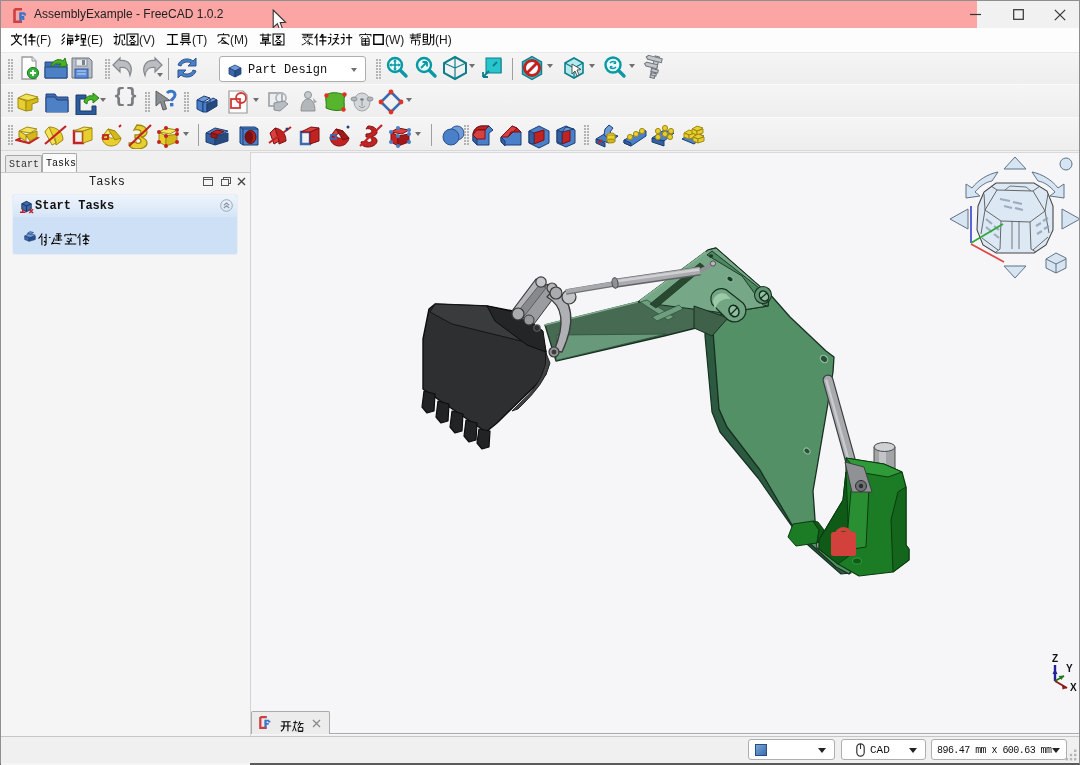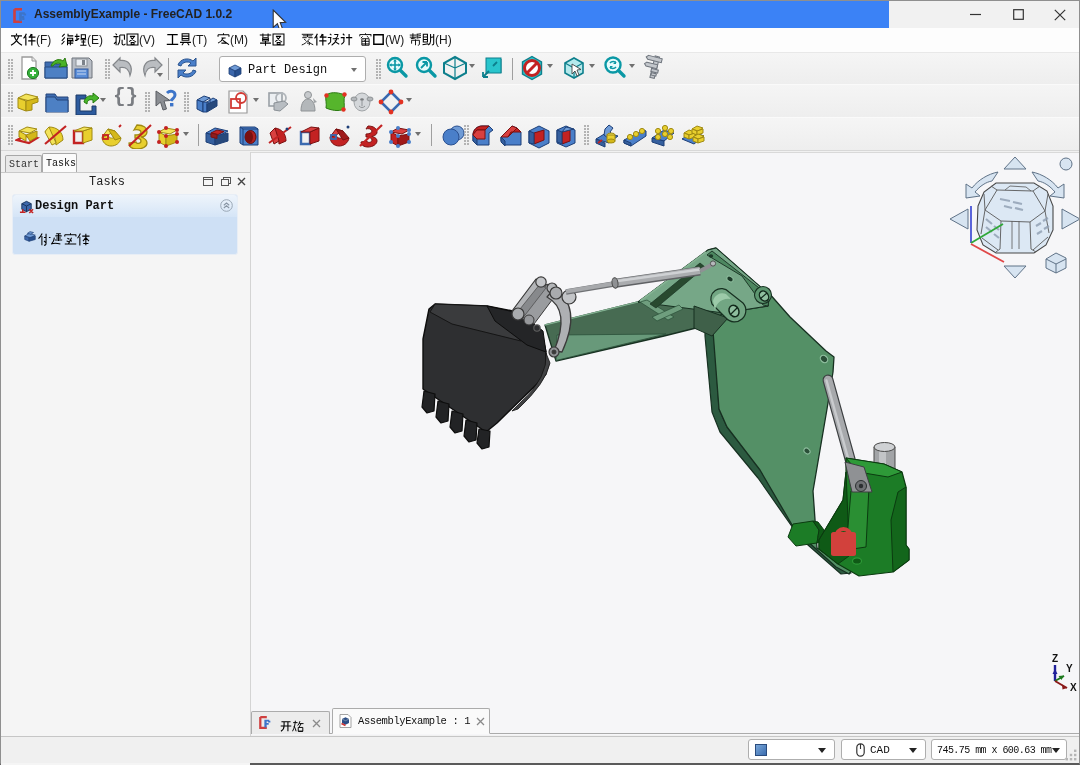--- a/index.html
+++ b/index.html
@@ -1,21 +1,21 @@
 <!DOCTYPE html>
 <html><head>
 <meta charset="utf-8">
 <style>
 html,body{margin:0;padding:0;width:1080px;height:765px;overflow:hidden;
   font-family:"Liberation Sans",sans-serif;background:#fff;}
 *{box-sizing:border-box;}
 .abs{position:absolute;}
 #win{position:absolute;left:0;top:0;width:1080px;height:765px;
   border:1px solid #8f8f8f;border-bottom:2px solid #5a5a5a;background:#f1f1f1;}
-#titlebar{position:absolute;left:1px;top:1px;width:888px;height:27px;background:#3b82f6;font-weight:bold;}
+#titlebar{position:absolute;left:1px;top:1px;width:976px;height:27px;background:#fca5a5;}
 #title-text{position:absolute;left:33px;top:6px;font-size:12px;color:#222;}
 #menubar{position:absolute;left:1px;top:28px;width:1078px;height:24px;background:#fdfdfd;}
 .menuitem{position:absolute;top:5px;font-size:12px;color:#1a1a1a;white-space:nowrap;}
 #tb1{position:absolute;left:1px;top:52px;width:1078px;height:32px;background:linear-gradient(#f5f5f5,#eeeeee);border-top:1px solid #e8e8e8;}
 #tb2{position:absolute;left:1px;top:84px;width:1078px;height:33px;background:linear-gradient(#f5f5f5,#eeeeee);border-top:1px solid #fafafa;}
 #tb3{position:absolute;left:1px;top:117px;width:1078px;height:34px;background:linear-gradient(#f5f5f5,#eeeeee);border-top:1px solid #fafafa;border-bottom:1px solid #d8d8d8;}
 .grip{position:absolute;width:5px;height:20px;
  background-image:radial-gradient(circle at 1px 1px,#b3b3b3 0.9px,transparent 1.1px);
  background-size:3px 3px;}
 .vsep{position:absolute;width:1px;height:22px;background:#9f9f9f;}
@@ -676,21 +676,21 @@
   <svg class="abs" style="left:236px;top:25px" width="9" height="9" viewBox="0 0 9 9">
       <path fill="none" d="M1 1 8 8M8 1 1 8" stroke="#444" stroke-width="1.4"></path>
     </svg>
   <div class="abs" style="left:11px;top:42px;width:226px;height:61px;border-radius:3px;background:#cee0f5;border:1px solid #e8eef6">
     <div class="abs" style="left:0;top:0;width:100%;height:22px;border-radius:3px 3px 0 0;background:linear-gradient(#eef4fb,#d5e5f7)"></div>
     <svg class="abs" style="left:6px;top:4px" width="15" height="15" viewBox="0 0 16 16">
       <path d="M3 5l5-2.5L13 5v6l-5 2.5L3 11z" fill="#3c67ab" stroke="#16335e"></path>
       <path d="M3 5l5 2.5L13 5M8 7.5V14" stroke="#16335e" fill="none"></path>
       <path fill="none" d="M1 14h6M4 11v4M11 11l4 4m-4 0l4-4" stroke="#c32222" stroke-width="1.6"></path>
     </svg>
-    <span class="mono abs" style="left:22px;top:4px;font-size:12px;font-weight:bold;color:#111">Design Part</span>
+    <span class="mono abs" style="left:22px;top:4px;font-size:12px;font-weight:bold;color:#111">Start Tasks</span>
     <svg class="abs" style="left:207px;top:4px" width="13" height="13" viewBox="0 0 13 13">
       <circle cx="6.5" cy="6.5" r="5.8" fill="none" stroke="#9aa7b5"></circle>
       <path d="M3.8 6.2 6.5 4l2.7 2.2M3.8 9 6.5 6.8 9.2 9" stroke="#8895a3" fill="none" stroke-width="1.1"></path>
     </svg>
     <svg class="abs" style="left:10px;top:34px" width="14" height="14" viewBox="0 0 16 16">
       <path d="M2 8l5-3 7 2-5 3z" fill="#6f9bd6" stroke="#1d3f77" stroke-width="0.8"></path>
       <path d="M2 8l5 2v4l-5-2z" fill="#3c67ab" stroke="#1d3f77" stroke-width="0.8"></path>
       <path d="M7 10l7-2v4l-7 2z" fill="#28508f" stroke="#1d3f77" stroke-width="0.8"></path>
       <path d="M5 5l3-2 4 1-3 2z" fill="#6f9bd6" stroke="#1d3f77" stroke-width="0.8"></path>
     </svg>
@@ -859,49 +859,37 @@
       </svg>
       <span class="abs" style="left:28px;top:4px"><svg class="cjk" width="12" height="12">
             <use href="#g-kai"></use>
           </svg><svg class="cjk" width="12" height="12">
             <use href="#g-shi3"></use>
           </svg></span>
       <svg class="abs tab-close" style="left:60px;top:7px" viewBox="0 0 9 9">
           <path fill="none" d="M1 1 8 8M8 1 1 8" stroke="#8a8a8a" stroke-width="1.3"></path>
         </svg>
     </div>
-    <div class="abs" style="left:81px;top:0px;width:158px;height:26px;background:#fafafa;border:1px solid #ababab;border-bottom:1px solid #fafafa;border-radius:2px 2px 0 0">
-      <svg class="abs" style="left:6px;top:5px" width="13" height="14" viewBox="0 0 13 14">
-        <path d="M1 0.5h8l3 3v10H1z" fill="#fff" stroke="#999" stroke-width="0.9"></path>
-        <path d="M3 5l3.5-1.8L10 5v4l-3.5 1.8L3 9z" fill="#2d4e86"></path>
-        <path d="M3 5l3.5 1.7L10 5" stroke="#9ab" stroke-width="0.7" fill="none"></path>
-        <path fill="none" d="M2.5 9.5l4 2" stroke="#c33" stroke-width="1.6"></path>
-      </svg>
-      <span class="mono abs" style="left:25px;top:6px;font-size:10.5px;color:#111;letter-spacing:-0.4px">AssemblyExample : 1</span>
-      <svg class="abs tab-close" style="left:143px;top:8px" viewBox="0 0 9 9">
-          <path fill="none" d="M1 1 8 8M8 1 1 8" stroke="#8a8a8a" stroke-width="1.3"></path>
-        </svg>
-    </div>
   </div>
 </div>
 <div id="statusbar">
   <div class="combo" style="left:747px;top:2px;width:87px;height:21px">
     <div class="abs" style="left:6px;top:4px;width:12px;height:12px;background:linear-gradient(135deg,#7aa7d9,#3a6cae);border:1px solid #2a4c7e"></div>
     <div class="dd2" style="left:69px;top:8px"></div>
   </div>
   <div class="combo" style="left:840px;top:2px;width:85px;height:21px">
     <svg class="abs" style="left:14px;top:3px" width="9" height="14" viewBox="0 0 9 14">
       <rect x="0.8" y="0.8" width="7.4" height="12.4" rx="3.6" fill="none" stroke="#333" stroke-width="1.2"></rect>
       <path fill="none" d="M4.5 1v5" stroke="#333" stroke-width="1.1"></path>
     </svg>
     <span class="mono abs" style="left:28px;top:4px;font-size:11px;color:#111">CAD</span>
     <div class="dd2" style="left:67px;top:8px"></div>
   </div>
   <div class="combo" style="left:930px;top:2px;width:136px;height:21px">
-    <span class="mono abs" style="left:5px;top:5px;font-size:10px;letter-spacing:-0.55px;color:#111;white-space:pre">745.75 mm x 600.63 mm</span>
+    <span class="mono abs" style="left:5px;top:5px;font-size:10px;letter-spacing:-0.55px;color:#111;white-space:pre">896.47 mm x 600.63 mm</span>
     <div class="dd2" style="left:120px;top:8px"></div>
   </div>
   <svg class="abs" style="left:1064px;top:12px" width="13" height="13" viewBox="0 0 13 13">
     <g fill="#b5b5b5">
         <rect x="9" y="9" width="2.4" height="2.4"></rect>
         <rect x="9" y="4.8" width="2.4" height="2.4"></rect>
         <rect x="9" y="0.6" width="2.4" height="2.4"></rect>
         <rect x="4.8" y="9" width="2.4" height="2.4"></rect>
         <rect x="4.8" y="4.8" width="2.4" height="2.4"></rect>
         <rect x="0.6" y="9" width="2.4" height="2.4"></rect>

